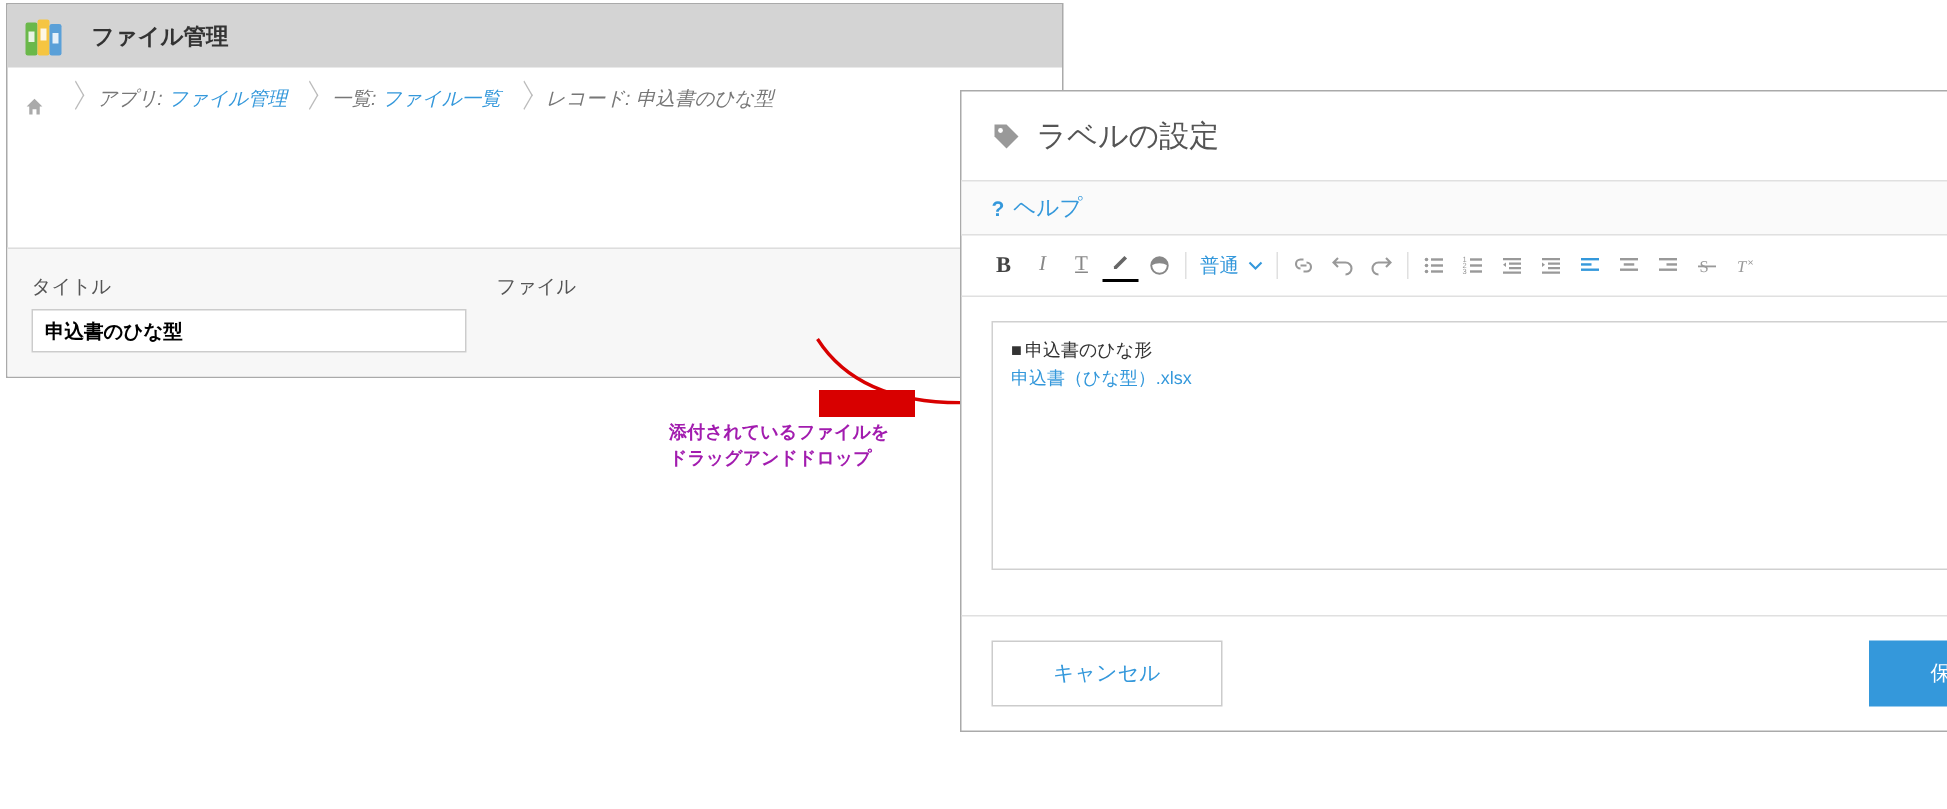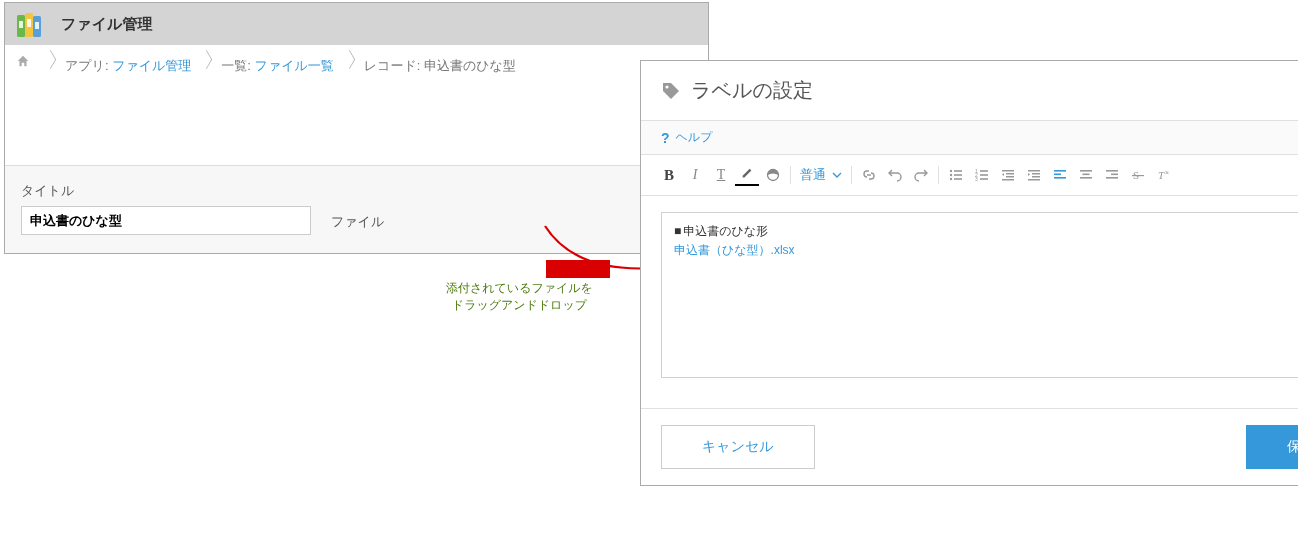--- a/index.html
+++ b/index.html
@@ -4,52 +4,52 @@
 <style>
   * { box-sizing: border-box; margin: 0; padding: 0; }
   body { font-family: "Hiragino Kaku Gothic ProN", "Meiryo", sans-serif; font-size: 13px; background: #fff; position: relative; width: 1298px; height: 539px; overflow: hidden; }
 
   .panel-left { position: absolute; left: 4px; top: 2px; width: 705px; border: 1px solid #aaa; background: #fff; }
   .header-bar { background: #d4d4d4; display: flex; align-items: center; padding: 6px 10px; height: 42px; }
   .app-icon { width: 36px; height: 30px; margin-right: 10px; display: flex; align-items: center; }
   .app-icon svg { width: 36px; height: 30px; }
   .app-title { font-size: 15px; font-weight: bold; color: #333; }
 
-  .breadcrumb { display: flex; align-items: flex-start; padding: 8px 10px; color: #777; font-size: 13px; }
+  .breadcrumb { display: flex; align-items: flex-end; padding: 8px 10px; color: #777; font-size: 13px; font-style: italic; }
   .bc-home { width: 16px; height: 16px; margin-right: 10px; display: flex; align-items: center; justify-content: center; color: #999; }
   .bc-sep { position: relative; width: 18px; height: 22px; }
   .bc-sep::after { content: ""; position: absolute; left: 4px; top: 1px; width: 10px; height: 10px; border-top: 1px solid #bbb; border-right: 1px solid #bbb; transform: rotate(45deg) skew(15deg,15deg); }
   .bc-item { padding: 4px 6px; }
   .bc-link { color: #3498db; }
 
   .form-row { display: flex; align-items: flex-start; padding: 16px; background: #f7f7f7; border-top: 1px solid #ddd; margin-top: 78px; justify-content: space-between; }
   .form-col { display: flex; flex-direction: column; }
   .form-col.title { width: 290px; margin-right: 20px; }
-  .form-col.file { flex: 1; margin-top: 31px; }
+  .form-col.file { flex: 1; }
   .form-label { font-size: 13px; color: #555; margin-bottom: 6px; }
   .form-input { border: 1px solid #ccc; background: #fff; padding: 6px 8px; font-size: 13px; width: 100%; font-weight: bold; }
   .file-box { border: 2px dashed #d32020; padding: 5px 8px; background: #fff; display: inline-block; }
   .file-link { color: #3498db; text-decoration: none; }
   .file-size { color: #888; }
 
   .red-rect { position: absolute; left: 546px; top: 260px; width: 64px; height: 18px; background: #d80000; }
 
   .arrow-svg { position: absolute; left: 540px; top: 218px; width: 130px; height: 60px; pointer-events: none; }
 
-  .caption { position: absolute; left: 446px; top: 280px; color: #4d7c0f; font-size: 12px; font-weight: normal; text-align: center; line-height: 1.4; }
+  .caption { position: absolute; left: 446px; top: 280px; color: #a21caf; font-size: 12px; font-weight: bold; text-align: left; line-height: 1.4; }
 
   .dialog { position: absolute; left: 640px; top: 60px; width: 737px; border: 1px solid #aaa; background: #fff; }
   .dlg-head { display: flex; align-items: center; padding: 16px 20px; }
   .tag-icon { color: #888; margin-right: 10px; display: flex; }
   .dlg-title { font-size: 20px; color: #555; flex: 1; }
   .dlg-close { width: 26px; height: 26px; border-radius: 50%; background: #eee; display: flex; align-items: center; justify-content: center; color: #888; font-size: 14px; cursor: pointer; }
 
   .help-bar { border-top: 1px solid #e0e0e0; border-bottom: 1px solid #e0e0e0; padding: 8px 20px; background: #fafafa; display: flex; align-items: center; }
   .help-q { color: #3498db; font-weight: bold; margin-right: 6px; font-size: 14px; }
-  .help-link { color: #3498db; font-size: 12px; }
+  .help-link { color: #3498db; font-size: 15px; }
 
   .toolbar { display: flex; align-items: center; padding: 8px 16px; gap: 2px; border-bottom: 1px solid #e0e0e0; flex-wrap: nowrap; }
   .tb-btn { width: 24px; height: 24px; display: flex; align-items: center; justify-content: center; color: #888; cursor: pointer; font-size: 14px; }
   .tb-btn.bold { font-weight: bold; color: #444; font-family: Georgia, serif; font-size: 15px; }
   .tb-btn.italic { font-style: italic; font-family: Georgia, serif; color: #888; }
   .tb-btn.underline { text-decoration: underline; font-family: Georgia, serif; }
   .tb-btn.pencil { border-bottom: 2px solid #000; padding-bottom: 2px; height: 22px; }
   .tb-select { display: flex; align-items: center; color: #3498db; font-size: 13px; padding: 0 4px; cursor: pointer; }
   .chev { margin-left: 6px; font-size: 10px; }
   .tb-sep { width: 1px; height: 18px; background: #e0e0e0; margin: 0 3px; }

